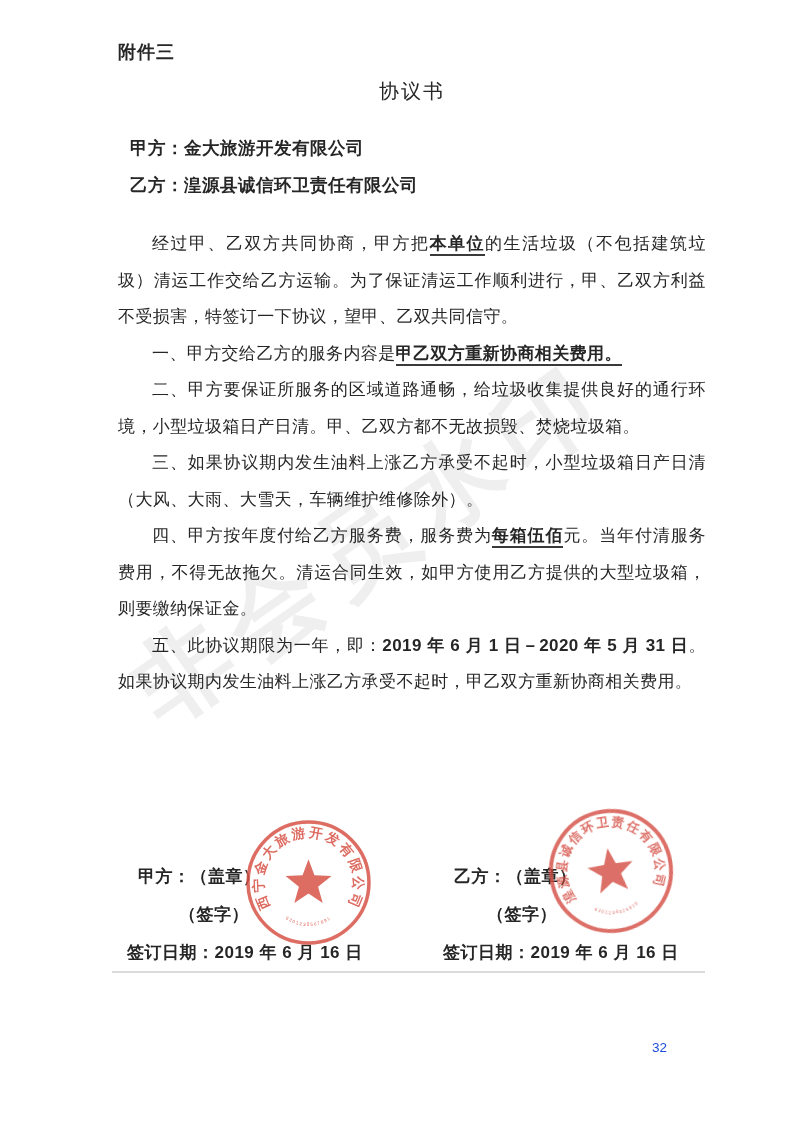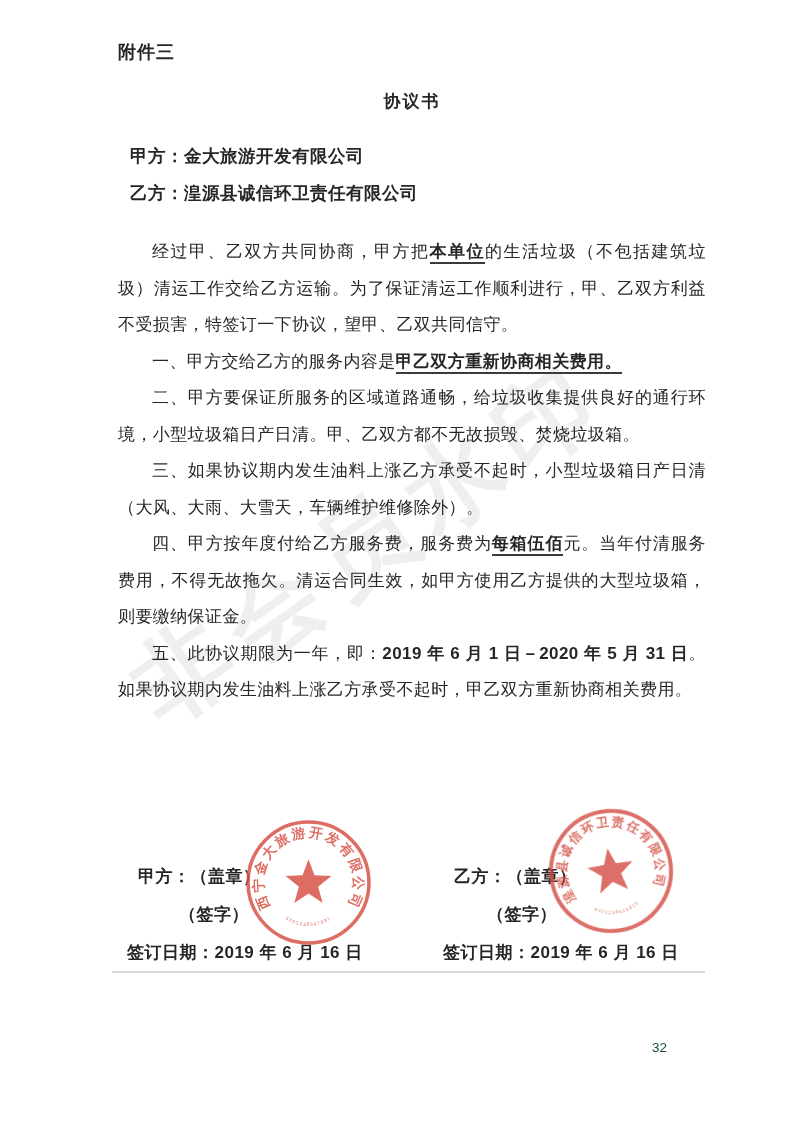--- a/index.html
+++ b/index.html
@@ -30,23 +30,23 @@
   .content {
     position: relative; z-index: 1;
     margin-left: 118px; width: 588px;
   }
   .attachment-label {
     padding-top: 40px;
     font-size: 18px; font-weight: 700;
     letter-spacing: 1px;
   }
   .doc-title {
-    margin-top: 26px;
+    margin-top: 14px;
     text-align: center;
-    font-size: 17px; font-weight: 700;
+    font-size: 20px; font-weight: 400;
     letter-spacing: 2px;
   }
   .parties { margin-top: 25px; }
   .party-line {
     padding-left: 12px;
     font-size: 17.5px; font-weight: 700;
     line-height: 37px;
     letter-spacing: 0.5px;
   }
   .body-text { margin-top: 22px; }
@@ -102,21 +102,21 @@
     fill: currentColor;
   }
   
   .bottom-rule {
     position: absolute; left: 112px; top: 971px;
     width: 593px; height: 2px;
     background: #dadada; z-index: 1;
   }
   .page-number {
     position: absolute; left: 652px; top: 1040px;
-    font-size: 13.5px; color: #14532d; z-index: 1;
+    font-size: 13.5px; color: #1d4ed8; z-index: 1;
   }
 </style>
 </head>
 <body style="color: rgb(38, 38, 38);">
 
 <div class="page">
 
   <div class="watermark" style="color: rgba(70, 70, 70, 0.086);">非会员水印</div>
 
   <div class="content">

